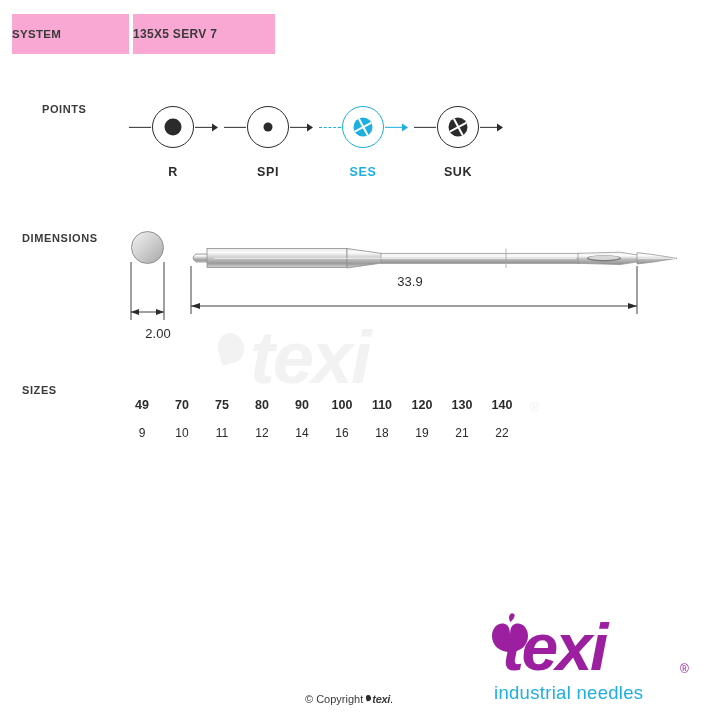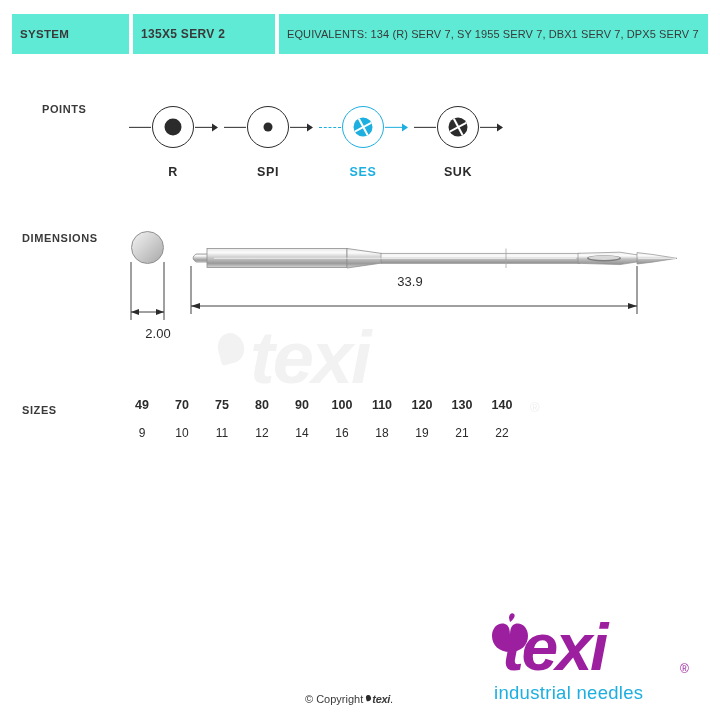--- a/index.html
+++ b/index.html
@@ -20,45 +20,45 @@
   .header-row {
     position: absolute;
     top: 14px;
     left: 12px;
     width: 696px;
     height: 40px;
     display: flex;
     gap: 4px;
   }
   .hdr-cell {
-    background: #5eead4;
+    background: #f9a8d4;
     display: flex;
     align-items: center;
-    padding: 0 8px;
+    padding: 0 0;
     font-size: 11.5px;
     letter-spacing: 0.3px;
     color: #3a3a3a;
     box-sizing: border-box;
   }
   .hdr-system { width: 117px; font-weight: bold; }
   .hdr-name { width: 142px; font-weight: bold; font-size: 12px; }
   .hdr-equiv { flex: 1; font-size: 11px; letter-spacing: 0.1px; }
 
   
   .sec-label {
     position: absolute;
     left: 22px;
     font-size: 11px;
     font-weight: bold;
     letter-spacing: 0.6px;
     color: #3a3a3a;
   }
   #label-points { top: 103px; padding-left: 20px; }
   #label-dimensions { top: 232px; }
-  #label-sizes { top: 404px; text-align: center; }
+  #label-sizes { top: 384px; text-align: center; }
 
   
   .points-row {
     position: absolute;
     top: 98px;
     left: 120px;
     width: 420px;
     height: 90px;
   }
   .point-item {
@@ -321,24 +321,21 @@
   }
 </style>
 </head>
 <body>
 
 <div class="header-row">
   <div class="hdr-cell hdr-system">
     <span>SYSTEM</span>
   </div>
   <div class="hdr-cell hdr-name">
-    <span>135X5 SERV 2</span>
-  </div>
-  <div class="hdr-cell hdr-equiv">
-    <span>EQUIVALENTS: 134 (R) SERV 7, SY 1955 SERV 7, DBX1 SERV 7, DPX5 SERV 7</span>
+    <span>135X5 SERV 7</span>
   </div>
 </div>
 
 <div class="sec-label" id="label-points">POINTS</div>
 
 <div class="points-row">
 
   <div class="point-item" style="left:8px; top:0;">
     <div class="point-circle-wrap">
       <span class="arrow-l">

